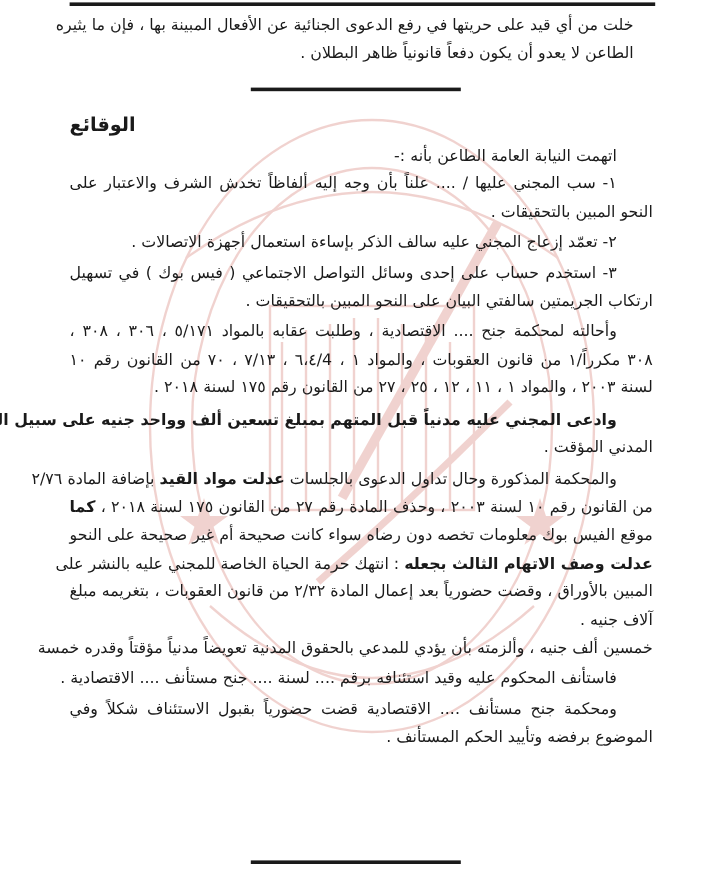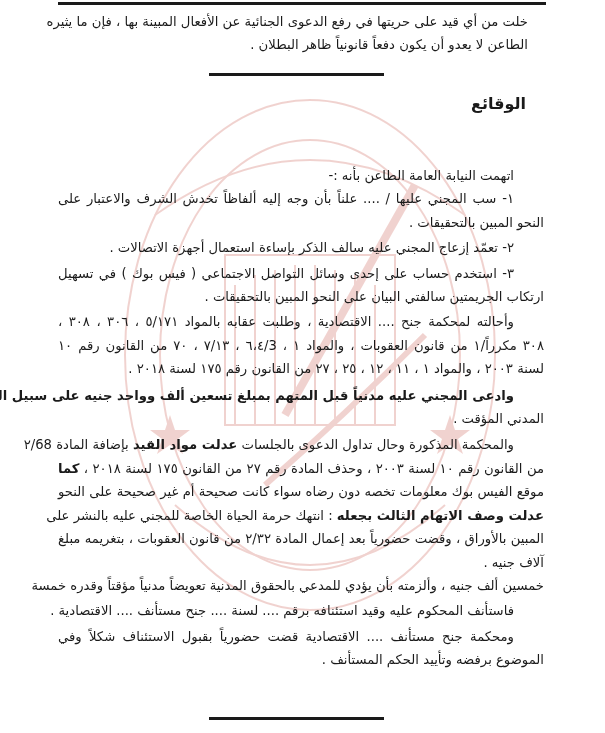--- a/index.html
+++ b/index.html
@@ -18,21 +18,21 @@
       pointer-events: none; opacity: 0.22;
     }
     .page {
       position: absolute; left: 58px; top: 0; width: 486px;
       direction: rtl; text-align: justify; font-size: 13.2px; line-height: 23.4px;
     }
     .line { display: block; white-space: nowrap; text-align-last: justify; }
     .line.last { text-align-last: right; }
     .indent { padding-right: 30px; }
     .heading {
-      position: absolute; left: 0; right: 18px; text-align: right; font-weight: bold; font-size: 16px;
+      position: absolute; left: 0; right: 4px; text-align: left; font-weight: bold; font-size: 16px;
     }
     b { font-weight: bold; }
   </style>
 </head>
 <body>
 
 <svg class="watermark" viewBox="0 0 390 560">
   <g fill="none" stroke="#c0392b" stroke-width="2">
     <ellipse cx="195" cy="270" rx="185" ry="255"></ellipse>
     <ellipse cx="195" cy="270" rx="150" ry="215"></ellipse>
@@ -56,39 +56,39 @@
     <span class="line">خلت من أي قيد على حريتها في رفع الدعوى الجنائية عن الأفعال المبينة بها ، فإن ما يثيره</span>
     <span class="line last">الطاعن لا يعدو أن يكون دفعاً قانونياً ظاهر البطلان .</span>
   </div>
 </div>
 
 <div class="rule-mid" style="top:73px;"></div>
 
 <div class="page" style="top:92px;">
   <div class="heading" style="top:0;">الوقائع</div>
 
-  <div style="position:absolute; top:27px; left:0; right:0;margin-top:45px;">
+  <div style="position:absolute; top:27px; left:0; right:0;">
     <span class="line last indent">اتهمت النيابة العامة الطاعن بأنه :-</span>
 
     <span class="line indent">١- سب المجني عليها / .... علناً بأن وجه إليه ألفاظاً تخدش الشرف والاعتبار على</span>
     <span class="line last">النحو المبين بالتحقيقات .</span>
 
     <span class="line last indent" style="margin-top:2px;">٢- تعمّد إزعاج المجني عليه سالف الذكر بإساءة استعمال أجهزة الاتصالات .</span>
 
     <span class="line indent" style="margin-top:2px;">٣- استخدم حساب على إحدى وسائل التواصل الاجتماعي ( فيس بوك ) في تسهيل</span>
     <span class="line last">ارتكاب الجريمتين سالفتي البيان على النحو المبين بالتحقيقات .</span>
 
     <span class="line indent" style="margin-top:2px;">وأحالته لمحكمة جنح .... الاقتصادية ، وطلبت عقابه بالمواد ٥/١٧١ ، ٣٠٦ ، ٣٠٨ ،</span>
-    <span class="line">٣٠٨ مكرراً/١ من قانون العقوبات ، والمواد ١ ، ٦،٤/3 ، ٧/١٣ ، ٧٠ من القانون رقم ١٠</span>
+    <span class="line">٣٠٨ مكرراً/١ من قانون العقوبات ، والمواد ١ ، ٦،٤/4 ، ٧/١٣ ، ٧٠ من القانون رقم ١٠</span>
     <span class="line last">لسنة ٢٠٠٣ ، والمواد ١ ، ١١ ، ١٢ ، ٢٥ ، ٢٧ من القانون رقم ١٧٥ لسنة ٢٠١٨ .</span>
 
     <span class="line indent" style="margin-top:3px;font-weight:bold;">وادعى المجني عليه مدنياً قبل المتهم بمبلغ تسعين ألف وواحد جنيه على سبيل التعويض</span>
     <span class="line last">المدني المؤقت .</span>
 
-    <span class="line indent" style="margin-top:3px;"><span>والمحكمة المذكورة وحال تداول الدعوى بالجلسات </span><b>عدلت مواد القيد</b><span> بإضافة المادة ٢/68</span></span>
+    <span class="line indent" style="margin-top:3px;"><span>والمحكمة المذكورة وحال تداول الدعوى بالجلسات </span><b>عدلت مواد القيد</b><span> بإضافة المادة ٢/٧٦</span></span>
     <span class="line"><span>من القانون رقم ١٠ لسنة ٢٠٠٣ ، وحذف المادة رقم ٢٧ من القانون ١٧٥ لسنة ٢٠١٨ ، </span><b>كما</b></span>
     <span class="line">موقع الفيس بوك معلومات تخصه دون رضاه سواء كانت صحيحة أم غير صحيحة على النحو</span>
     <span class="line"><b>عدلت وصف الاتهام الثالث بجعله</b><span> : انتهك حرمة الحياة الخاصة للمجني عليه بالنشر على</span></span>
     <span class="line">المبين بالأوراق ، وقضت حضورياً بعد إعمال المادة ٢/٣٢ من قانون العقوبات ، بتغريمه مبلغ</span>
     <span class="line last">آلاف جنيه .</span>
     <span class="line">خمسين ألف جنيه ، وألزمته بأن يؤدي للمدعي بالحقوق المدنية تعويضاً مدنياً مؤقتاً وقدره خمسة</span>
 
     <span class="line last indent" style="margin-top:2px;">فاستأنف المحكوم عليه وقيد استئنافه برقم .... لسنة .... جنح مستأنف .... الاقتصادية .</span>
 
     <span class="line indent" style="margin-top:2px;">ومحكمة جنح مستأنف .... الاقتصادية قضت حضورياً بقبول الاستئناف شكلاً وفي</span>

